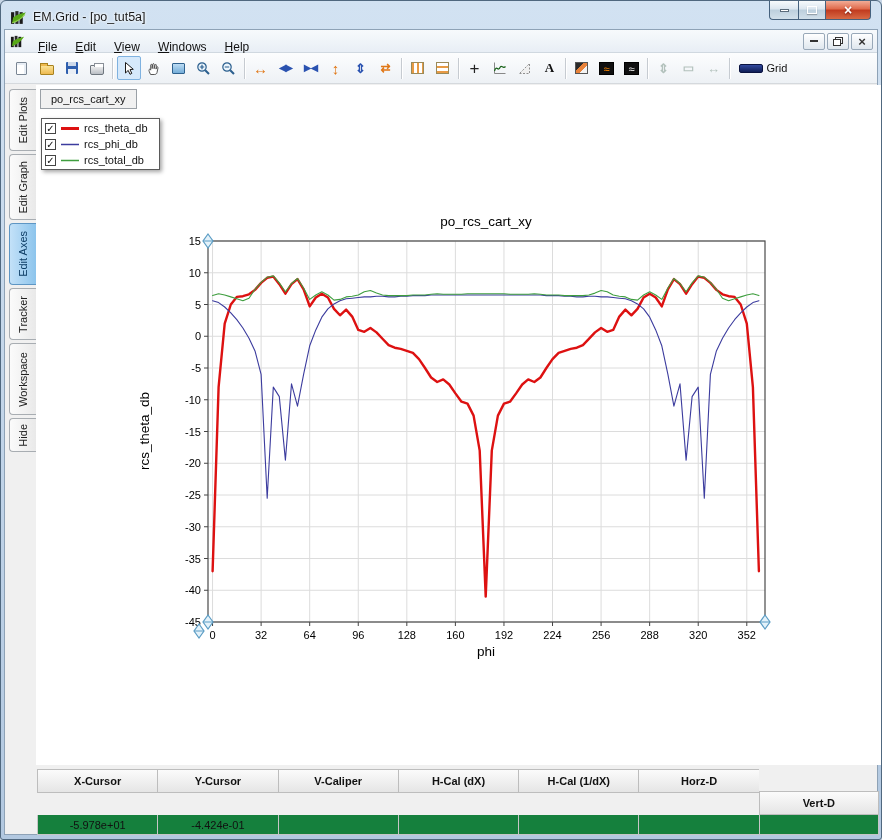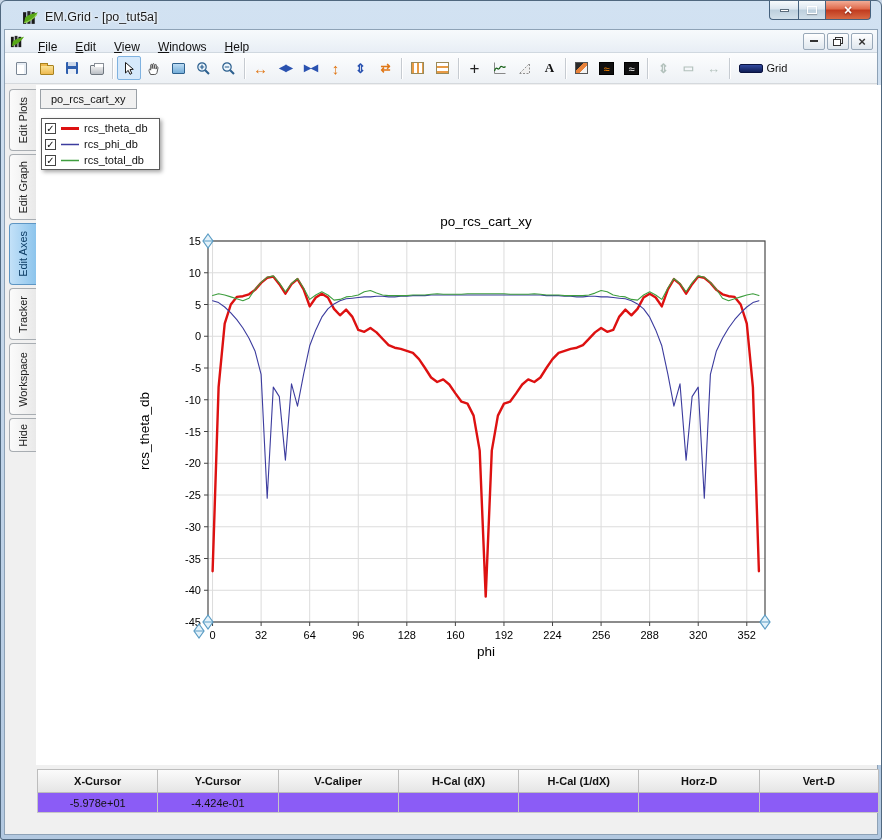--- a/index.html
+++ b/index.html
@@ -1,19 +1,19 @@
 <!DOCTYPE html>
 <html><head>
 <meta charset="utf-8">
 <style>
   html,body{margin:0;padding:0;width:882px;height:840px;overflow:hidden;background:#c8d6e6;font-family:"Liberation Sans",sans-serif;}
   *{box-sizing:border-box;}
   #window{position:absolute;inset:0;background:linear-gradient(180deg,#d2e2f2,#b2c8e0);border:1px solid #50687f;border-radius:6px 6px 3px 3px;overflow:hidden;}
   
-  #titlebar{position:absolute;left:12px;right:0;top:0;height:32px;display:flex;align-items:center;padding-left:9px;}
+  #titlebar{position:absolute;left:0;right:0;top:0;height:32px;display:flex;align-items:center;padding-left:9px;}
   #app-icon{width:17px;height:17px;display:inline-flex;margin-right:6px;}
   #title-text{font-size:12.5px;color:#1a1a1a;text-shadow:0 0 3px #fff,0 0 3px #fff;}
   #win-controls{position:absolute;top:0;right:10px;display:flex;}
   .tbtn{height:19px;border:1px solid #45617d;border-top:none;display:flex;align-items:center;justify-content:center;background:linear-gradient(#f7fafc,#dbe6ef 45%,#bccfdd 50%,#d2e0ea);}
   .tbtn.min{width:29px;border-radius:0 0 0 4px;border-right:none;}
   .tbtn.max{width:27px;border-right:none;}
   .tbtn.close{width:46px;border-radius:0 0 4px 0;background:linear-gradient(#f2ac96,#e0694a 45%,#c03a1e 50%,#d86a45);}
   .gl-min{width:9px;height:3px;background:#fff;border:1px solid #5a6b7a;}
   .gl-max{width:10px;height:8px;border:1px solid #fff;box-shadow:0 1px 1px rgba(0,0,0,.25);}
   .gl-close::before{content:"×";color:#fff;font-size:14px;font-weight:bold;line-height:1;text-shadow:0 1px 2px rgba(90,0,0,.7);}
@@ -74,22 +74,22 @@
   #doc-tab{position:absolute;left:4px;top:4px;height:20px;padding:0 10px;background:#f1f1f1;border:1px solid #9aa0a6;font-size:11px;color:#111;display:flex;align-items:center;}
   #legend{position:absolute;left:5px;top:33px;width:119px;background:#fff;border:1px solid #5a5a5a;box-shadow:2px 2px 4px rgba(0,0,0,.35);padding:1px 0;}
   .leg-row{display:flex;align-items:center;height:16px;gap:4px;padding:0 3px;}
   .leg-check{width:11px;height:11px;border:1px solid #444;background:#fff;font-size:10px;line-height:10px;text-align:center;color:#111;}
   .leg-line{display:inline-flex;}
   .leg-label{font-size:11px;color:#111;}
   
   #cursor-table{position:absolute;left:32px;top:739px;width:842px;}
   .ct-row{display:grid;grid-template-columns:repeat(7,1fr);}
   .ct-h{height:24px;background:linear-gradient(#fbfbfb,#e5e5e5);border:1px solid #bdbdbd;border-right:none;font-size:11px;font-weight:bold;display:flex;align-items:center;justify-content:center;color:#111;}
-  .ct-h:last-child{border-right:1px solid #bdbdbd;}
-  .ct-v{height:20px;background:#8b5cf6;border:1px solid #c6c6c6;border-top:none;border-right:none;font-size:11px;display:flex;align-items:center;justify-content:center;color:#111;}
+  .ct-h:last-child{border-right:1px solid #bdbdbd;margin-top:22px;}
+  .ct-v{height:20px;background:#15803d;border:1px solid #c6c6c6;border-top:none;border-right:none;font-size:11px;display:flex;align-items:center;justify-content:center;color:#111;}
   .ct-v:last-child{border-right:1px solid #c6c6c6;}
 </style>
 </head>
 <body>
 
 <div id="window">
   <div id="titlebar">
     <span id="app-icon">
       <svg width="17" height="17" viewBox="0 0 16 16">
           <rect x="1" y="3" width="3" height="11" fill="#1a1a1a"></rect>

